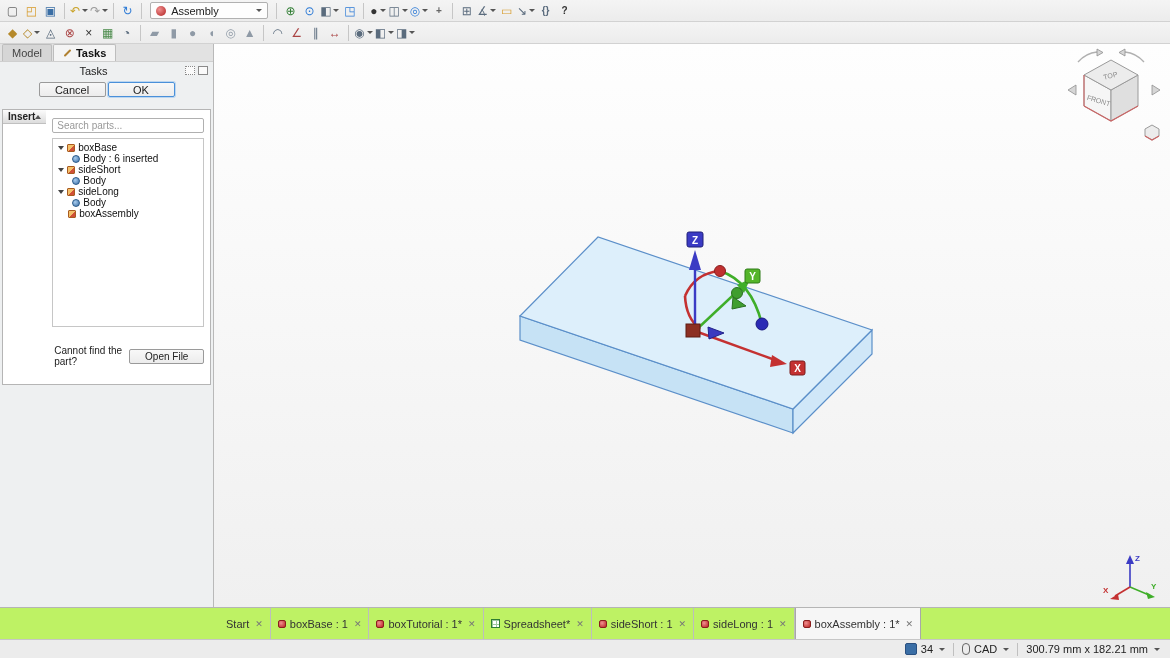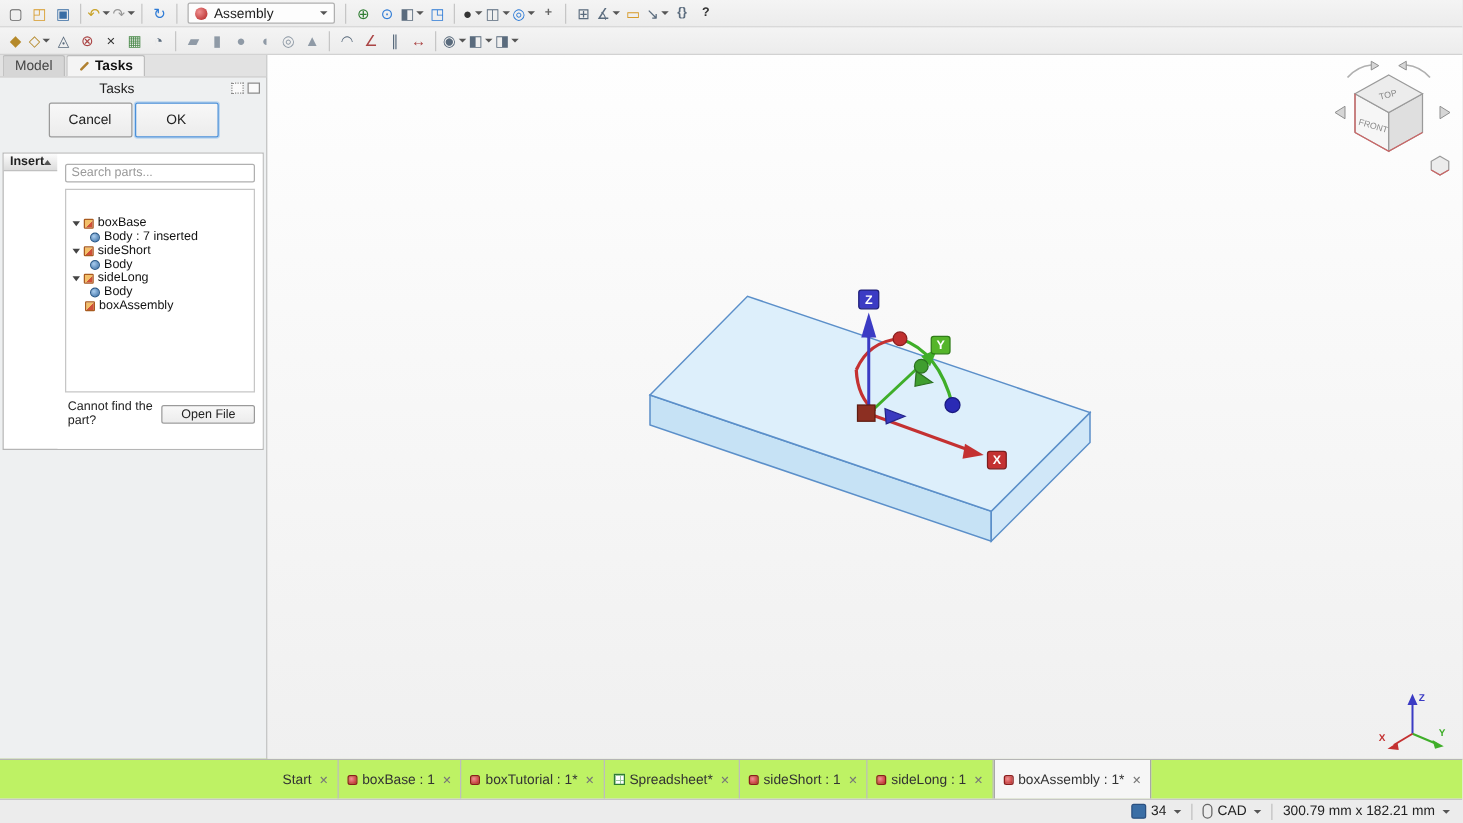--- a/index.html
+++ b/index.html
@@ -28,30 +28,30 @@
   #left-panel{width:214px;background:#eef0f1;border-right:1px solid #b9b9b9;display:flex;flex-direction:column;flex:0 0 auto}
   .panel-tabs{display:flex;height:18px;background:#e2e2e2;border-bottom:1px solid #cfcfcf;align-items:flex-end;padding-left:2px}
   .ptab{padding:2px 9px 2px;font-size:11px;color:#444;background:#d6d6d6;border:1px solid #bdbdbd;border-bottom:none;margin-right:1px;border-radius:2px 2px 0 0;display:flex;align-items:center;gap:4px}
   .ptab.active{background:#f4f4f4;color:#111;font-weight:bold}
   .pen-icon{width:9px;height:2px;background:#b08030;transform:rotate(-45deg);border-radius:1px}
   .tasks-header{height:17px;display:flex;align-items:center;padding:2px 5px}
   .tasks-title{flex:1;text-align:center;color:#222}
   .winbtn{width:10px;height:9px;border:1px solid #8a8a8a;background:#fafafa;margin-left:3px}
   .winbtn.alt{border-style:dotted}
   .task-buttons{display:flex;justify-content:center;gap:2px;padding:3px 0 8px}
-  .tskbtn{width:67px;height:28px;font-size:11px;background:linear-gradient(#f8f8f8,#ececec);border:1px solid #9a9a9a;border-radius:2px;font-family:inherit;color:#222}
+  .tskbtn{width:67px;height:15px;font-size:11px;background:linear-gradient(#f8f8f8,#ececec);border:1px solid #9a9a9a;border-radius:2px;font-family:inherit;color:#222}
   .tskbtn.default{border-color:#4a90d9;box-shadow:0 0 0 1px #bcd6f0}
 
   .insert-box{margin:4px 2px 0;border:1px solid #b5b5b5;background:#fff;display:flex;flex-direction:row}
   .insert-header{height:14px;background:linear-gradient(#fcfcfc,#dcdcdc);border-bottom:1px solid #c0c0c0;display:flex;align-items:center;padding:0 5px;font-weight:bold;font-size:10px;color:#222}
   .collapse-arrow{margin-left:auto;width:0;height:0;border-left:3.5px solid transparent;border-right:3.5px solid transparent;border-bottom:4px solid #555}
   .insert-body{padding:8px 6px 10px;display:flex;flex-direction:column;background:#fff}
   .search{height:15px;border:1px solid #b0b0b0;border-radius:2px;font-size:10px;padding:0 4px;margin-bottom:5px;font-family:inherit;color:#333;outline:none}
   .search::placeholder{color:#999}
-  .tree{border:1px solid #c6c6c6;background:#fff;height:163px;padding:21px 0;overflow:hidden;margin-bottom:6px}
+  .tree{border:1px solid #c6c6c6;background:#fff;height:189px;padding:3px 0;overflow:hidden;margin-bottom:18px}
   .trow{display:flex;align-items:center;height:11px;font-size:10px;padding-left:5px;color:#111}
   .trow.lvl1{padding-left:19px}
   .exp{width:0;height:0;border-left:3.5px solid transparent;border-right:3.5px solid transparent;border-top:4px solid #444;margin-right:3px;flex:0 0 auto}
   .expspace{width:10px;flex:0 0 auto}
   .ticon{flex:0 0 auto;margin-right:3px}
   .ticon.part{width:8px;height:8px;background:linear-gradient(135deg,#f3c06a 55%,#d05038 55%);border:1px solid #a95b1f;border-radius:1px}
   .ticon.body{width:8px;height:8px;border-radius:50%;background:radial-gradient(circle at 35% 35%,#a9cdef,#3a6ea5);border:1px solid #2a5a8a}
   .findrow{display:flex;align-items:center;justify-content:space-between;margin-bottom:7px}
   .cft{font-size:10px;color:#222;padding-left:2px}
   .openfile{width:92px;height:15px;font-size:10px;background:linear-gradient(#f8f8f8,#ececec);border:1px solid #9a9a9a;border-radius:2px;font-family:inherit;color:#222}
@@ -296,21 +296,21 @@
           <input class="search" placeholder="Search parts..." style="">
 
           <div class="tree">
             <div class="trow">
               <span class="exp"></span>
               <span class="ticon part"></span>
               <span class="tlabel">boxBase</span>
             </div>
             <div class="trow lvl1">
               <span class="ticon body"></span>
-              <span class="tlabel">Body : 7 inserted</span>
+              <span class="tlabel">Body : 6 inserted</span>
             </div>
             <div class="trow">
               <span class="exp"></span>
               <span class="ticon part"></span>
               <span class="tlabel">sideShort</span>
             </div>
             <div class="trow lvl1">
               <span class="ticon body"></span>
               <span class="tlabel">Body</span>
             </div>

